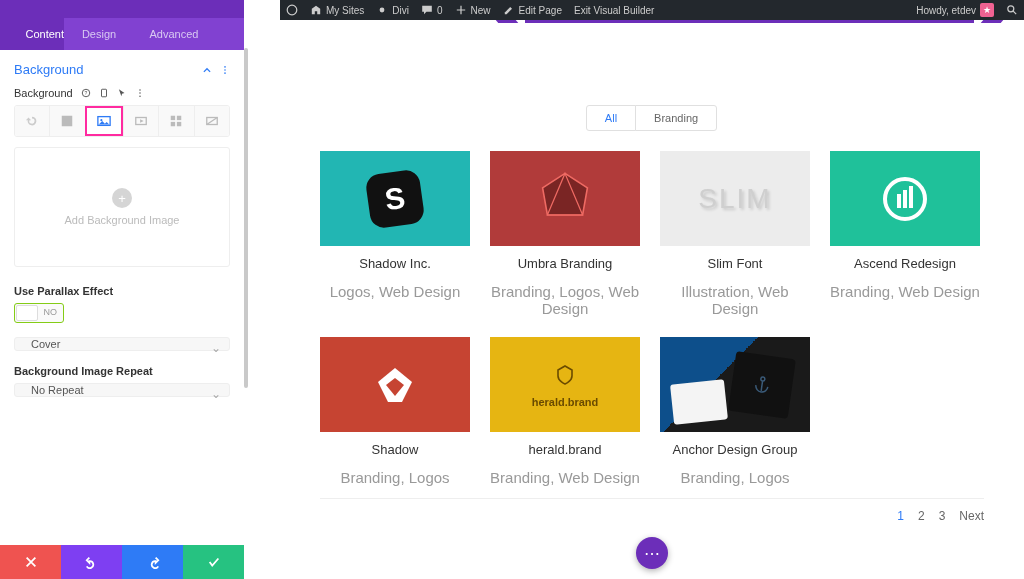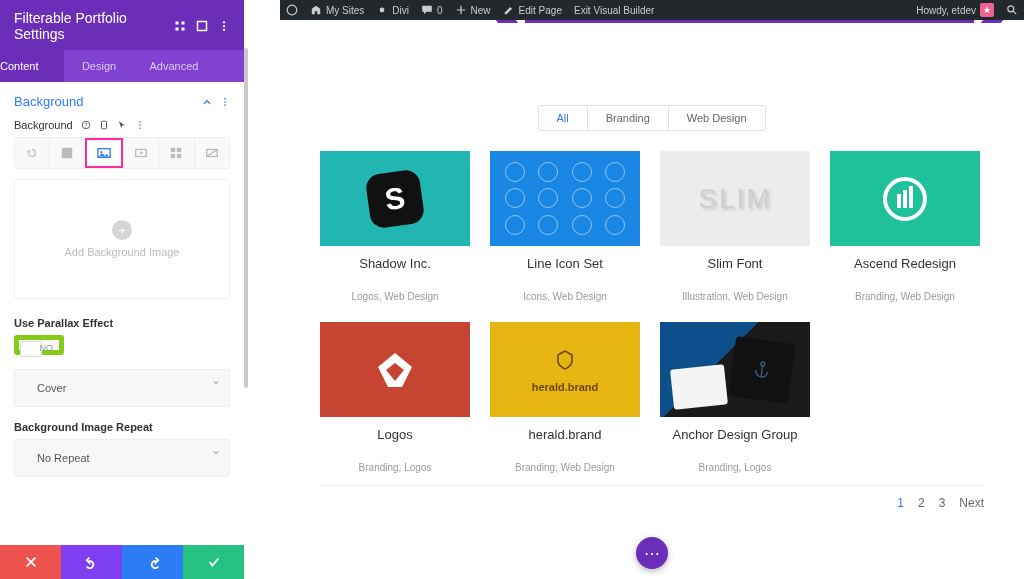--- a/index.html
+++ b/index.html
@@ -22,21 +22,21 @@
 .filter-bar { display:flex; justify-content:center; margin-top:85px; }
 .filter-btn { border:1px solid #e0e0e0; padding:6px 18px; font-size:11px; color:#666; background:#fff; cursor:pointer; margin-left:-1px; }
 .filter-btn:first-child { border-radius:3px 0 0 3px; }
 .filter-btn:last-child { border-radius:0 3px 3px 0; }
 .filter-btn.active { color:#2e7bf6; }
 
 .grid { display:flex; flex-wrap:wrap; gap:20px; padding: 20px 40px 0 40px; justify-content:flex-start; }
 .tile { width:150px; text-align:center; }
 .tile .thumb { width:150px; height:95px; display:flex; align-items:center; justify-content:center; font-size:28px; font-weight:700; color:#fff; }
 .tile .title { font-size:13px; color:#333; margin-top:10px; font-weight:500; }
-.tile .cats { font-size:10px; color:#999; margin-top:20px; }
+.tile .cats { font-size:15px; color:#999; margin-top:12px; }
 
 .pager-wrap { padding: 12px 40px 0 40px; }
 .pager-hr { border:none; border-top:1px solid #eee; }
 .pager { display:flex; justify-content:flex-end; gap:14px; font-size:12px; color:#666; margin-top:10px; }
 .pager span { cursor:pointer; }
 .pager span.active { color:#2e7bf6; }
 
 .fab { position:absolute; bottom:10px; left:50%; transform:translateX(-50%); width:32px; height:32px; border-radius:50%; background:#6c2eb9; display:flex; align-items:center; justify-content:center; color:#fff; font-size:16px; cursor:pointer; box-shadow:0 2px 6px rgba(0,0,0,.3); }
 
 
@@ -47,21 +47,21 @@
 .sb-header { background:#6c2eb9; color:#fff; padding:10px 14px 8px; }
 .sb-title-row { display:flex; justify-content:space-between; align-items:center; }
 .sb-title { font-size:14px; font-weight:500; }
 .sb-title-icons { display:flex; gap:10px; align-items:center; }
 .sb-title-icons svg { width:12px; height:12px; fill:#fff; cursor:pointer; }
 .sb-preset { font-size:10px; opacity:.85; margin-top:4px; cursor:pointer; }
 .sb-preset:after { content:' ▾'; font-size:8px; }
 
 .sb-tabs { display:flex; background:#8141d1; }
 .sb-tab { flex:0 0 auto; padding:10px 0; font-size:11px; color:#d9c9f2; cursor:pointer; }
-.sb-tab:nth-child(1){ width:64px; text-align:left; }
+.sb-tab:nth-child(1){ width:64px; text-align:right; }
 .sb-tab:nth-child(2){ width:70px; text-align:center; }
 .sb-tab:nth-child(3){ width:80px; text-align:center; }
 .sb-tab.active { background:#6c2eb9; color:#fff; }
 
 .sb-body { flex:1; overflow-y:auto; padding:12px 14px 8px; }
 .section-head { display:flex; justify-content:space-between; align-items:center; margin-bottom:10px; }
 .section-title { color:#2e7bf6; font-size:13px; }
 .section-head-icons { display:flex; gap:8px; align-items:center; }
 .section-head-icons svg { width:10px; height:10px; fill:#2e7bf6; cursor:pointer; }
 
@@ -74,25 +74,25 @@
 .bg-type-btn.reset svg { fill:#ccc; }
 .bg-type-btn + .bg-type-btn { border-left:1px solid #eee; }
 .bg-type-btn.selected { border:2px solid #ff2aa0; background:#fff; }
 .bg-type-btn.selected svg { fill:#2e7bf6; }
 
 .add-image-box { border:1px solid #eee; border-radius:3px; height:120px; display:flex; flex-direction:column; align-items:center; justify-content:center; color:#bbb; font-size:11px; cursor:pointer; margin-bottom:18px; }
 .add-image-box .plus { width:20px; height:20px; border-radius:50%; background:#d5d5d5; color:#fff; display:flex; align-items:center; justify-content:center; font-size:13px; margin-bottom:6px; }
 
 .field { margin-bottom:14px; }
 .field-label { font-size:11px; color:#333; font-weight:600; margin-bottom:6px; }
-.toggle { width:50px; height:20px; border:5px solid #84cc16; border-radius:3px; position:relative; background:#fafafa; cursor:pointer; }
+.toggle { width:50px; height:20px; border:1px solid #84cc16; border-radius:3px; position:relative; background:#fafafa; cursor:pointer; }
 .toggle .knob { position:absolute; left:1px; top:1px; width:22px; height:16px; background:#fff; border:1px solid #ddd; border-radius:2px; }
 .toggle .txt { position:absolute; right:6px; top:3px; font-size:9px; color:#999; }
 
-.select { position:relative; width:100%; height:38px; border:1px solid #eee; border-radius:3px; background:#f7f7f7; font-size:11px; color:#555; padding:0 22px; display:flex; align-items:center; cursor:pointer; }
+.select { position:relative; width:100%; height:14px; border:1px solid #eee; border-radius:3px; background:#f7f7f7; font-size:11px; color:#555; padding:0 16px; display:flex; align-items:center; cursor:pointer; }
 .select:after { content:'⌄'; position:absolute; right:8px; top:3px; color:#aaa; font-size:12px; }
 
 .sb-footer { display:flex; height:34px; }
 .sb-footer div { flex:1; display:flex; align-items:center; justify-content:center; cursor:pointer; }
 .sb-footer svg { width:14px; height:14px; fill:#fff; }
 .fb-red { background:#ef5350; }
 .fb-purple { background:#7e3ff2; }
 .fb-blue { background:#2e7bf6; }
 .fb-green { background:#26c281; }
 
@@ -157,50 +157,41 @@
       </span>
   </div>
 </div>
 
 <div class="canvas">
   <div class="purple-line"></div>
 
   <div class="filter-bar">
     <button class="filter-btn active">All</button>
     <button class="filter-btn">Branding</button>
-    <button class="filter-btn">Web Design</button>
   </div>
 
   <div class="grid" id="grid">
       <div class="tile">
         <div class="thumb s" style="background: rgb(34, 182, 179);">
           <div style="width:54px;height:54px;background:#111;border-radius:14px;display:flex;align-items:center;justify-content:center;transform:rotate(-8deg);">
             <span style="color:#fff;font-size:30px;font-weight:900;">S</span>
           </div>
         </div>
         <div class="title">Shadow Inc.</div>
         <div class="cats">Logos, Web Design</div>
       </div>
       <div class="tile">
-        <div class="thumb icons" style="background: rgb(27, 135, 229);">
-          <span></span>
-          <span></span>
-          <span></span>
-          <span></span>
-          <span></span>
-          <span></span>
-          <span></span>
-          <span></span>
-          <span></span>
-          <span></span>
-          <span></span>
-          <span></span>
-        </div>
-        <div class="title">Line Icon Set</div>
-        <div class="cats">Icons, Web Design</div>
+        <div class="thumb umbra" style="background: rgb(177, 59, 58);">
+          <svg viewBox="0 0 80 80">
+            <polygon points="40,8 68,26 62,60 18,60 12,26" fill="#7a2524" stroke="#ef6a63" stroke-width="2"></polygon>
+            <polygon points="40,8 62,60 18,60" fill="none" stroke="#ef6a63" stroke-width="1.5"></polygon>
+          </svg>
+        </div>
+        <div class="title">Umbra Branding</div>
+        <div class="cats">Branding, Logos, Web Design</div>
       </div>
       <div class="tile">
         <div class="thumb slim" style="background: rgb(236, 236, 236);">
           <span style="color:#cfcfcf;font-size:28px;font-weight:300;letter-spacing:2px;text-shadow:2px 2px 3px rgba(0,0,0,.15);">SLIM</span>
         </div>
         <div class="title">Slim Font</div>
         <div class="cats">Illustration, Web Design</div>
       </div>
       <div class="tile">
         <div class="thumb ascend" style="background: rgb(31, 193, 154);">
@@ -214,21 +205,21 @@
         <div class="title">Ascend Redesign</div>
         <div class="cats">Branding, Web Design</div>
       </div>
       <div class="tile">
         <div class="thumb mobius" style="background: rgb(198, 68, 50);">
           <svg width="46" height="46" viewBox="0 0 46 46">
             <path d="M23 6 L40 20 L30 40 L16 40 L6 20 Z" fill="#fff"></path>
             <path d="M23 16 L32 23 L23 34 L14 23 Z" fill="#c64432"></path>
           </svg>
         </div>
-        <div class="title">Logos</div>
+        <div class="title">Shadow</div>
         <div class="cats">Branding, Logos</div>
       </div>
       <div class="tile">
         <div class="thumb herald" style="background: rgb(230, 181, 18);">
           <div style="text-align:center;"><svg width="22" height="22" viewBox="0 0 22 22">
               <path d="M11 2 L18 6 V12 C18 17 11 20 11 20 C11 20 4 17 4 12 V6 Z" fill="none" stroke="#6a4b00" stroke-width="1.6"></path>
             </svg><div style="color:#6a4b00;font-size:11px;margin-top:3px;"><b>herald.</b>brand</div></div>
         </div>
         <div class="title">herald.brand</div>
         <div class="cats">Branding, Web Design</div>
@@ -258,36 +249,20 @@
       <span>3</span>
       <span>Next</span>
     </div>
   </div>
 
   <div class="fab">⋯</div>
 </div>
 
 <div class="sidebar">
   <div class="sb-header">
-    <div class="sb-title-row">
-      <div class="sb-title">Filterable Portfolio Settings</div>
-      <div class="sb-title-icons">
-        <svg viewBox="0 0 16 16">
-            <path d="M2 2h4v4H2zM10 2h4v4h-4zM2 10h4v4H2zM10 10h4v4h-4z"></path>
-          </svg>
-        <svg viewBox="0 0 16 16">
-            <rect x="2" y="2" width="12" height="12" fill="none" stroke="#fff" stroke-width="2"></rect>
-          </svg>
-        <svg viewBox="0 0 16 16">
-            <circle cx="8" cy="3" r="1.5"></circle>
-            <circle cx="8" cy="8" r="1.5"></circle>
-            <circle cx="8" cy="13" r="1.5"></circle>
-          </svg>
-      </div>
-    </div>
   </div>
 
   <div class="sb-tabs">
     <div class="sb-tab active">Content</div>
     <div class="sb-tab">Design</div>
     <div class="sb-tab">Advanced</div>
   </div>
 
   <div class="sb-body">
     <div class="section-head">

